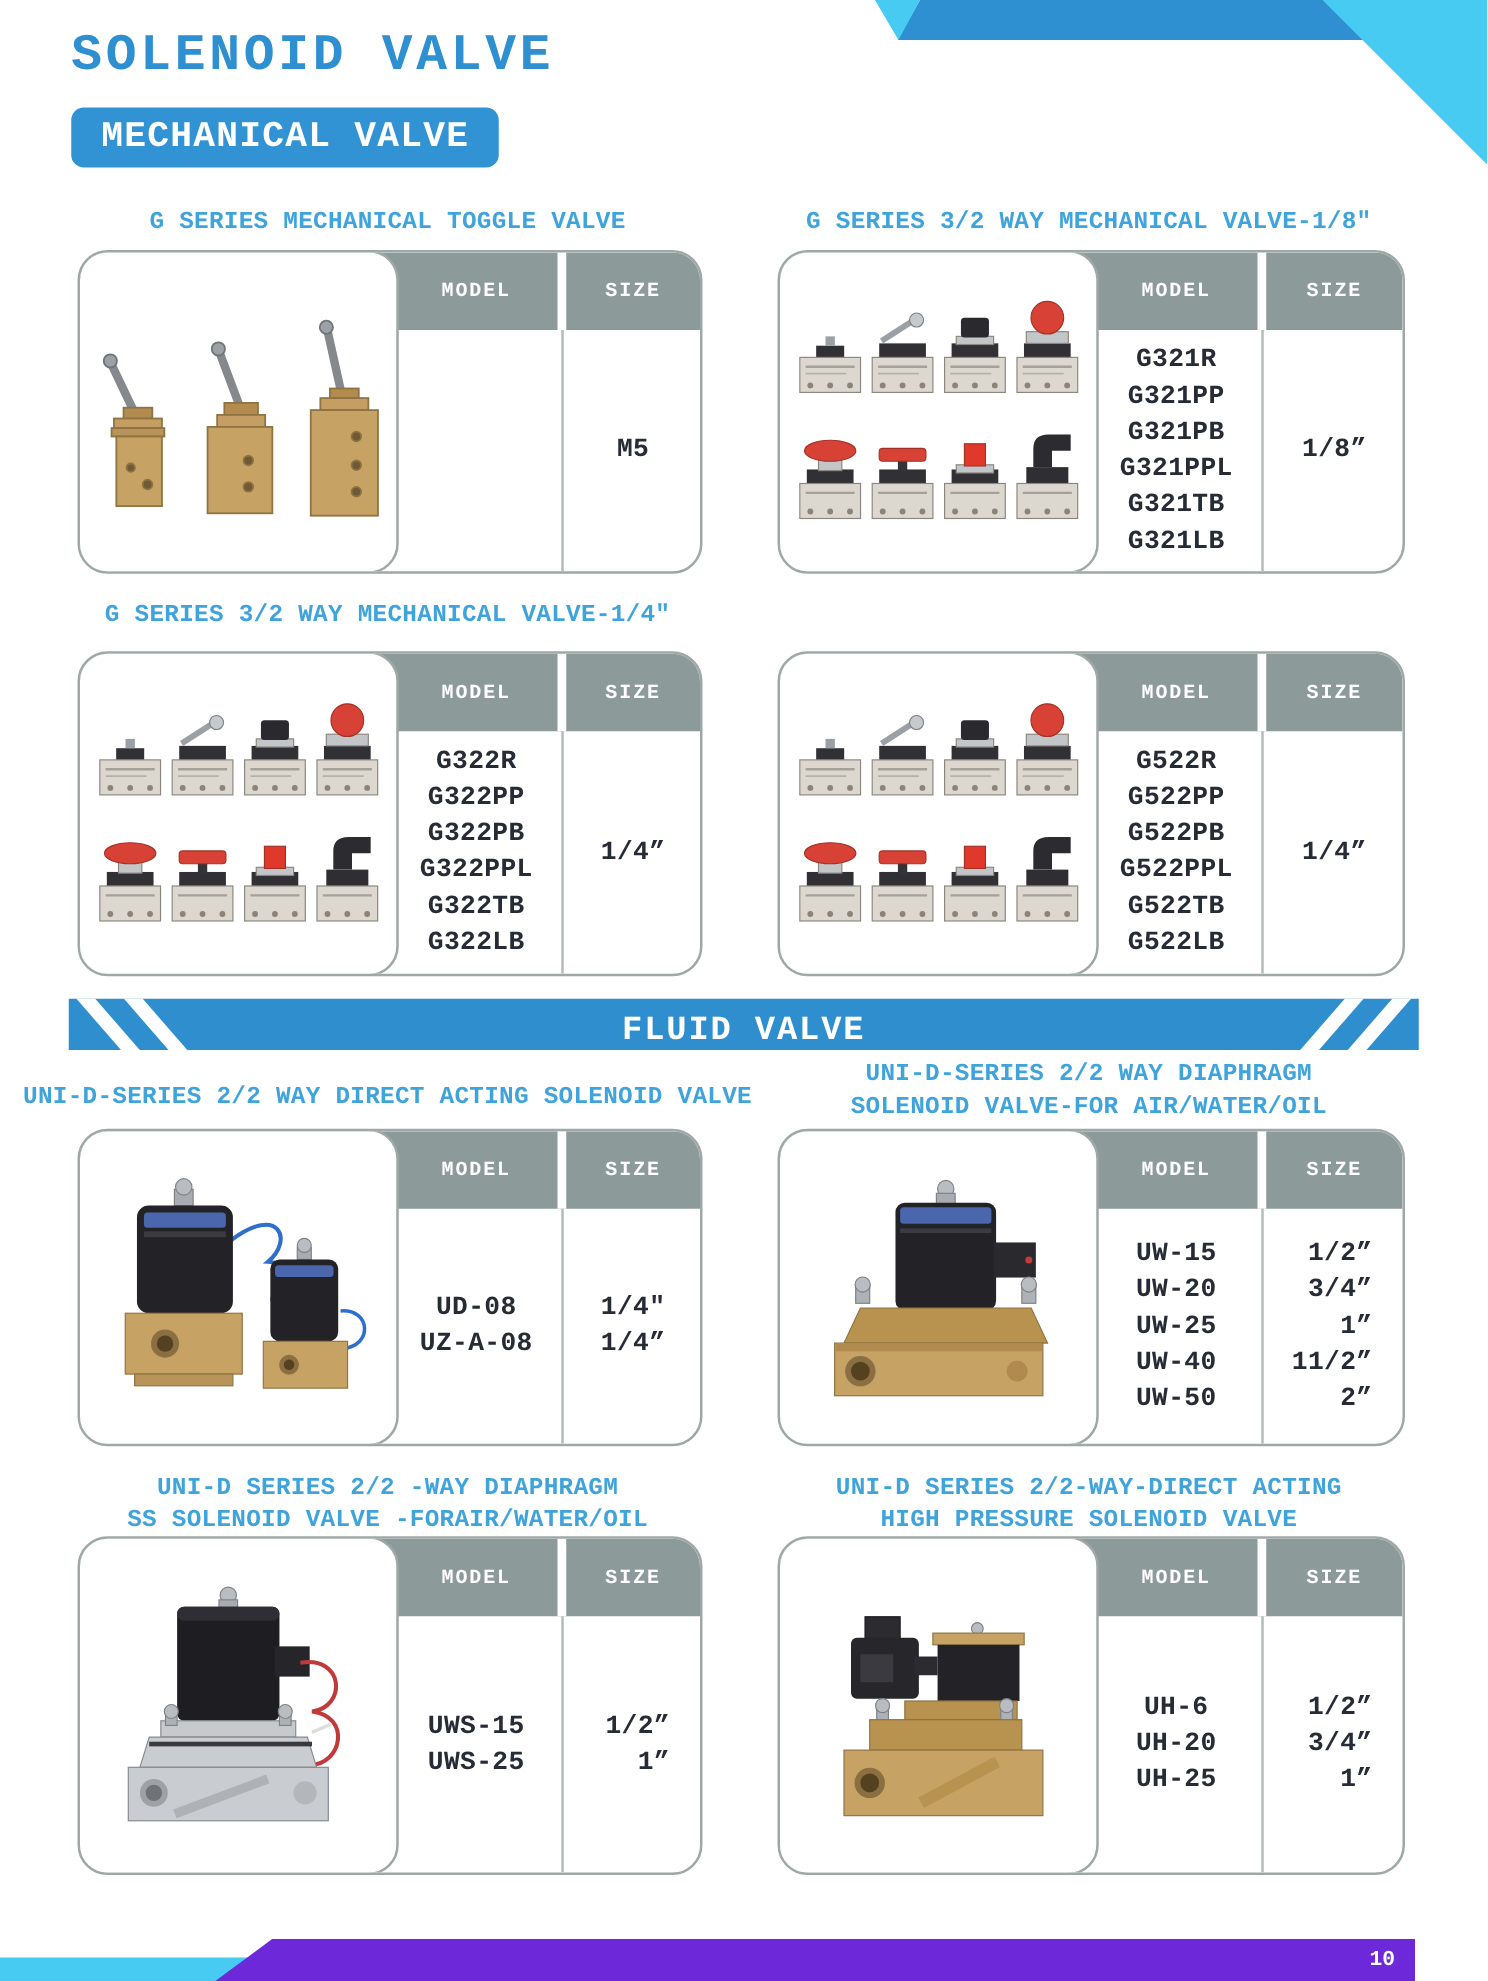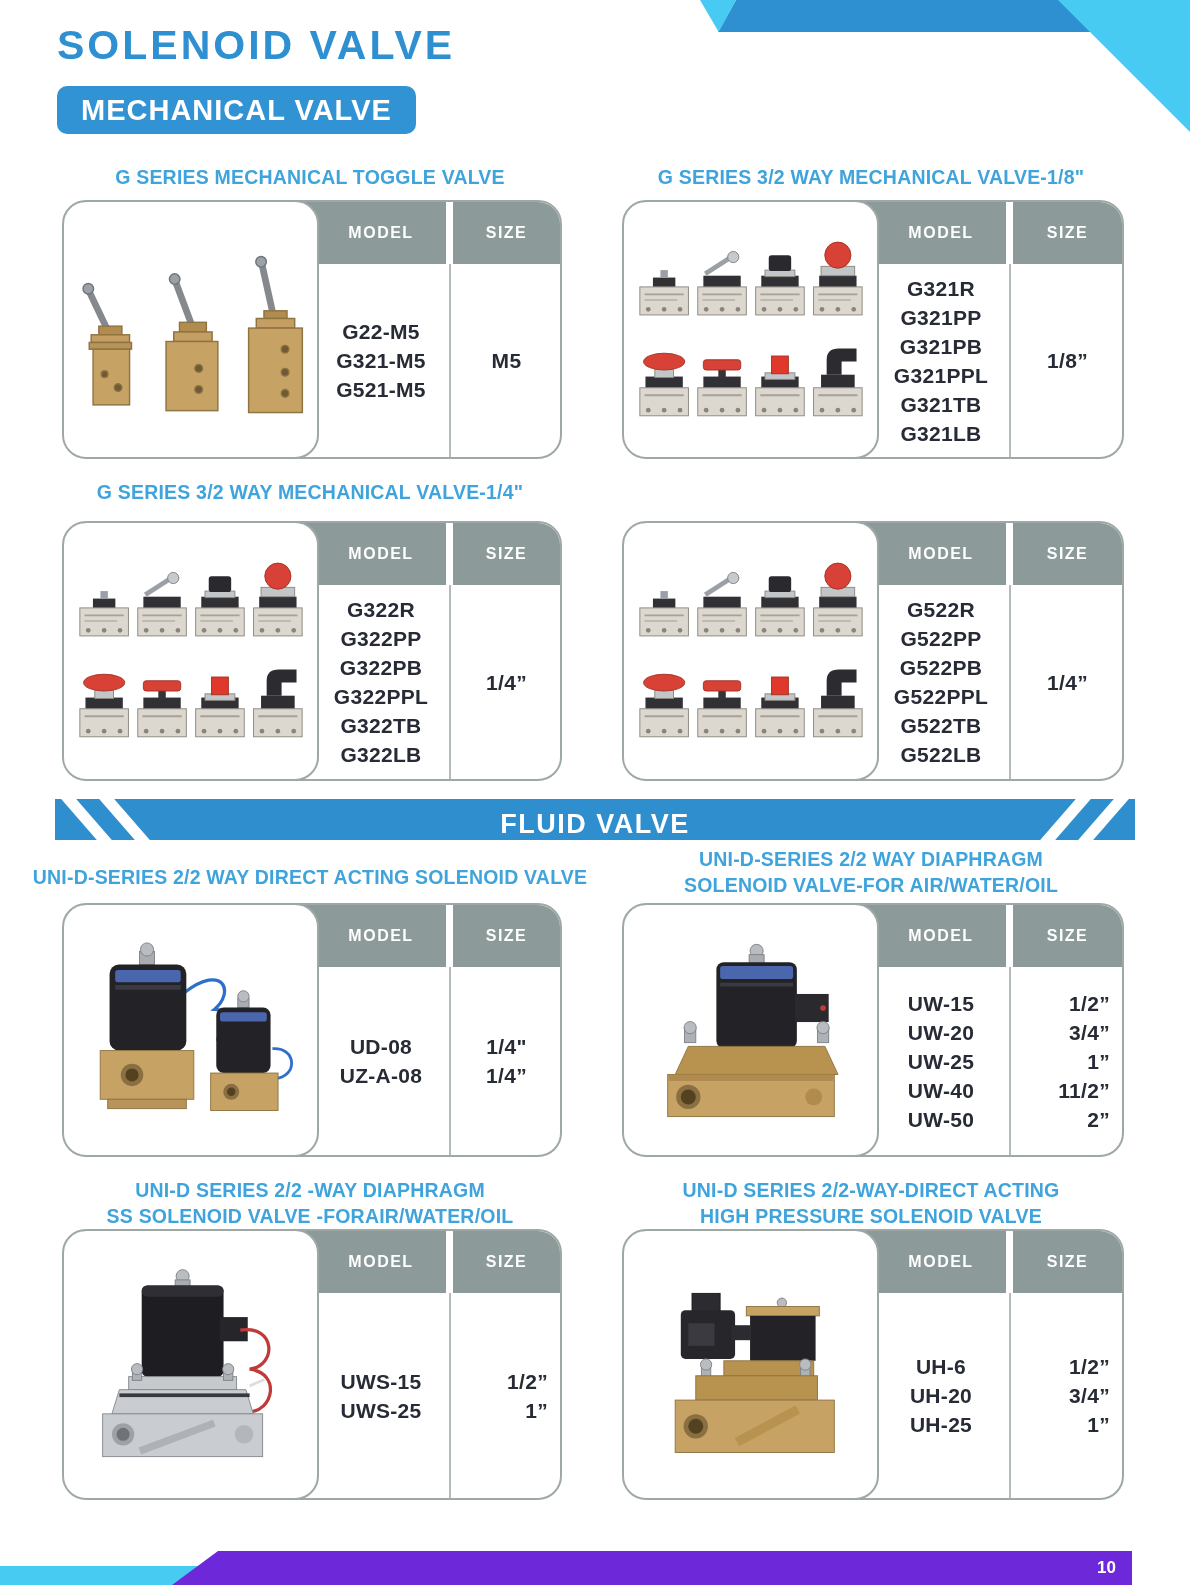--- a/index.html
+++ b/index.html
@@ -1,17 +1,17 @@
 <!DOCTYPE html>
 <html><head>
 <meta charset="utf-8">
 <style>
   html,body{margin:0;padding:0;background:#fff;}
   .page{position:relative;width:1190px;height:1585px;background:#fff;overflow:hidden;
-        font-family:Liberation Sans, sans-serif;}
+        font-family:Liberation Mono, monospace;}
 
   
   .deco-band{position:absolute;left:700px;top:0;width:393px;height:32px;background:#2E90D0;
              clip-path:polygon(36px 0,100% 0,100% 100%,18px 100%);}
   .deco-wedge{position:absolute;left:700px;top:0;width:36px;height:32px;background:#48CBF2;
               clip-path:polygon(0 0,100% 0,52% 100%);}
   .deco-corner{position:absolute;right:0;top:0;width:132px;height:132px;background:#48CBF2;
                clip-path:polygon(0 0,100% 0,100% 100%);}
 
   
@@ -34,21 +34,21 @@
   .th-model{left:251px;width:132px;}
   .th-size{left:389px;right:0;}
   .hgap{position:absolute;left:382px;width:7px;top:0;height:62px;background:#fff;}
   .vline{position:absolute;left:385px;width:1.5px;top:62px;bottom:0;background:#B3BCBA;}
   .imgbox{position:absolute;left:-2px;top:-2px;bottom:-2px;width:253px;background:#fff;
           border:2px solid #9EA9A7;border-radius:24px;display:flex;align-items:center;justify-content:center;}
   .models,.sizes{position:absolute;top:62px;bottom:0;display:flex;flex-direction:column;
                  justify-content:center;align-items:center;}
   .models{left:251px;width:132px;}
   .sizes{left:389px;right:0;}
-  .sizes.right{align-items:flex-end;padding-right:12px;}
+  .sizes.right{align-items:flex-end;padding-right:24px;}
   .models div,.sizes div{font-size:21px;font-weight:bold;color:#262B35;line-height:29px;letter-spacing:0.3px;}
 
   
   .banner{position:absolute;left:55px;top:799px;width:1080px;height:41px;background:#2F8FCE;
           overflow:hidden;display:flex;align-items:flex-end;justify-content:center;}
   .banner-label{color:#fff;font-size:27px;font-weight:bold;letter-spacing:1.5px;}
   .stripe{position:absolute;top:-6px;bottom:-6px;width:15px;background:#fff;}
   .stripe.l1{left:24px;transform:skewX(41deg);}
   .stripe.l2{left:62px;transform:skewX(41deg);}
   .stripe.r1{right:24px;transform:skewX(-41deg);}
@@ -75,25 +75,20 @@
 
   <div class="sec-heading" style="left:62px;top:164px;width:496px;">
       <div>G SERIES MECHANICAL TOGGLE VALVE</div>
     </div>
   <div class="card" style="left:62px;top:200px;width:496px;height:255px;">
     <div class="thead"></div>
     <div class="th th-model">MODEL</div>
     <div class="th th-size">SIZE</div>
     <div class="hgap"></div>
     <div class="vline"></div>
-    <div class="models">
-        <div>G22-M5</div>
-        <div>G321-M5</div>
-        <div>G521-M5</div>
-      </div>
     <div class="sizes">
         <div>M5</div>
       </div>
     <div class="imgbox">
       <svg width="234" height="192" viewBox="0 0 240 200" xmlns="http://www.w3.org/2000/svg">
         <g stroke="#8F7340" stroke-width="1.5">
           <path d="M34,102 L14,60" stroke="#85898E" stroke-width="7" stroke-linecap="round" fill="none"></path>
             <circle cx="13" cy="57" r="5.5" fill="#9BA1A7" stroke="#6F7479"></circle>
           <rect x="24" y="96" width="24" height="9" fill="#B28C4F"></rect>
             <rect x="16" y="105" width="40" height="8" fill="#C49E62"></rect>

